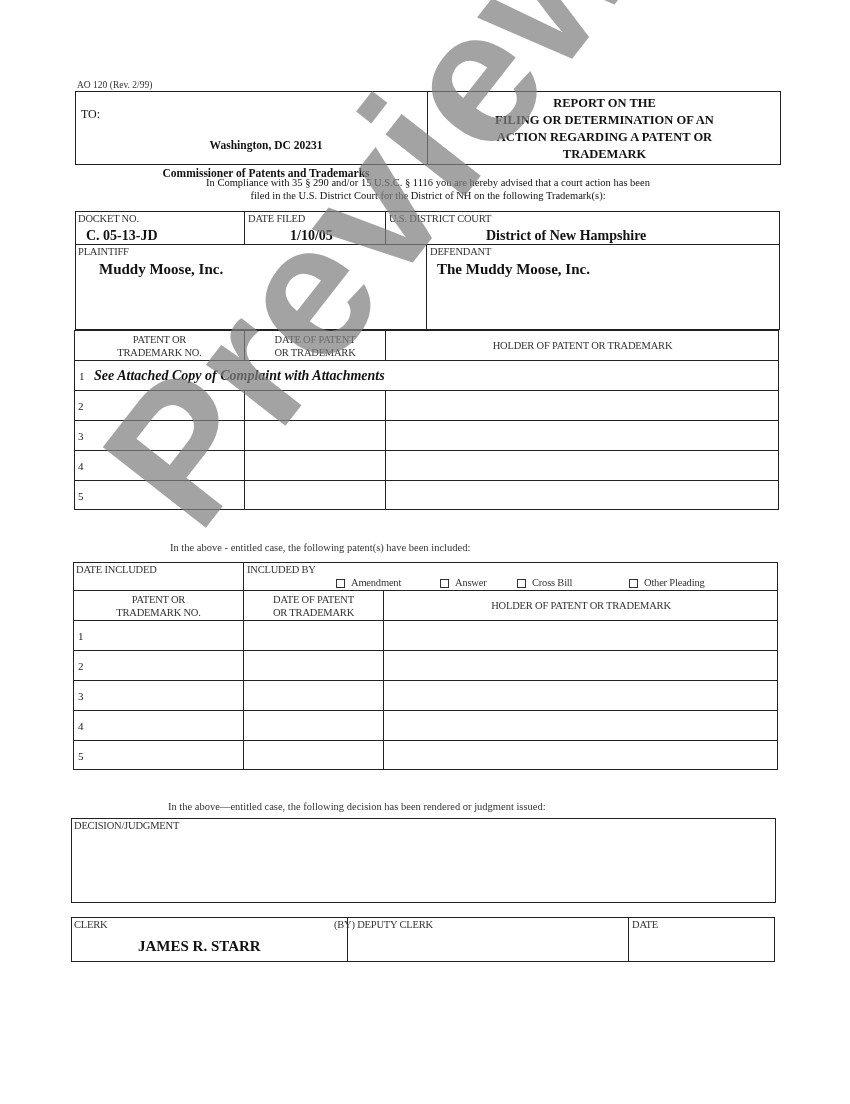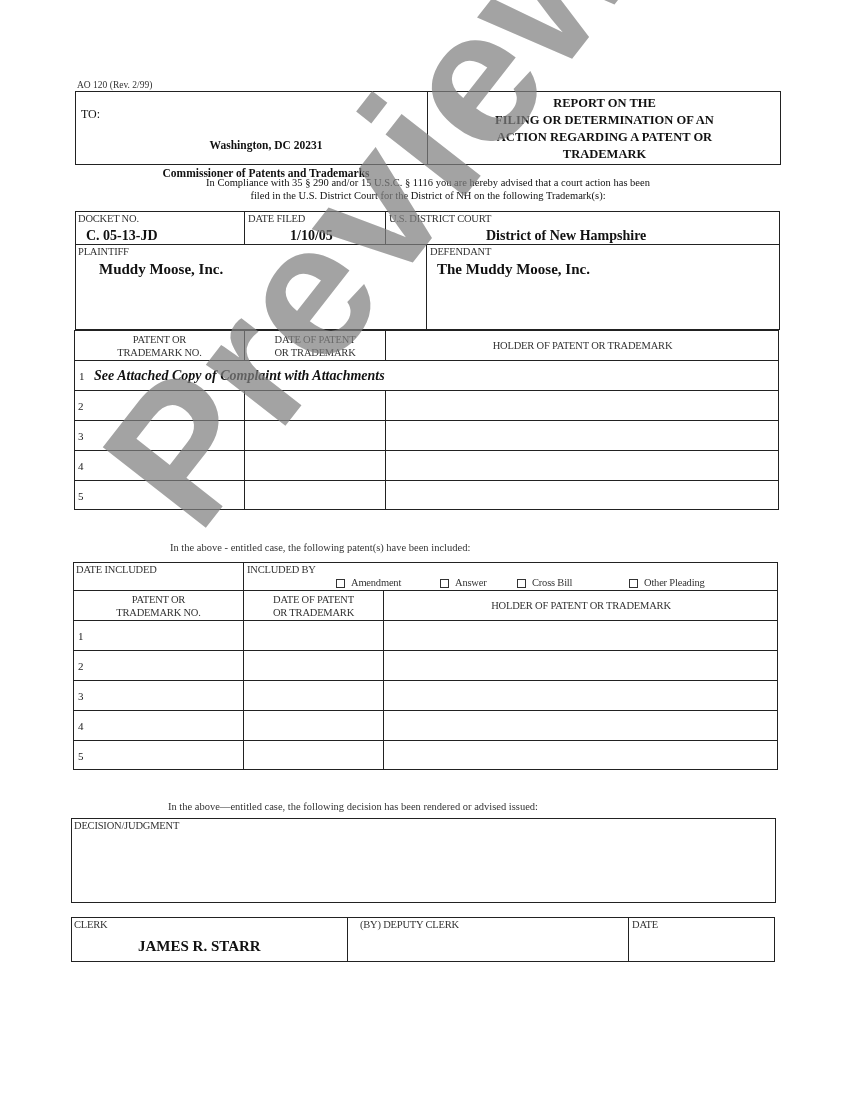--- a/index.html
+++ b/index.html
@@ -108,25 +108,25 @@
   <div>DATE OF PATENT</div>
     <div>OR TRADEMARK</div>
 </div>
 <div class="lbl ctr" style="left:384px;top:600px;width:394px;">HOLDER OF PATENT OR TRADEMARK</div>
 <div class="rownum" style="left:78px;top:630px;">1</div>
 <div class="rownum" style="left:78px;top:660px;">2</div>
 <div class="rownum" style="left:78px;top:690px;">3</div>
 <div class="rownum" style="left:78px;top:720px;">4</div>
 <div class="rownum" style="left:78px;top:750px;">5</div>
 
-<div class="abs small" style="left:168px;top:801px;">In the above—entitled case, the following decision has been rendered or advised issued:</div>
+<div class="abs small" style="left:168px;top:801px;">In the above—entitled case, the following decision has been rendered or judgment issued:</div>
 <div class="box" style="left:71px;top:818px;width:705px;height:85px;"></div>
 <div class="lbl" style="left:74px;top:820px;">DECISION/JUDGMENT</div>
 
 <div class="box" style="left:71px;top:917px;width:704px;height:45px;"></div>
 <div class="vline" style="left:347px;top:917px;height:45px;"></div>
 <div class="vline" style="left:628px;top:917px;height:45px;"></div>
 <div class="lbl" style="left:74px;top:919px;">CLERK</div>
 <div class="val" style="left:138px;top:938px;">JAMES R. STARR</div>
-<div class="lbl" style="left:360px;top:919px;">(BY) DEPUTY CLERK</div>
+<div class="lbl" style="left:334px;top:919px;">(BY) DEPUTY CLERK</div>
 <div class="lbl" style="left:632px;top:919px;">DATE</div>
 
 <div class="watermark">Preview</div>
 
 </body></html>

